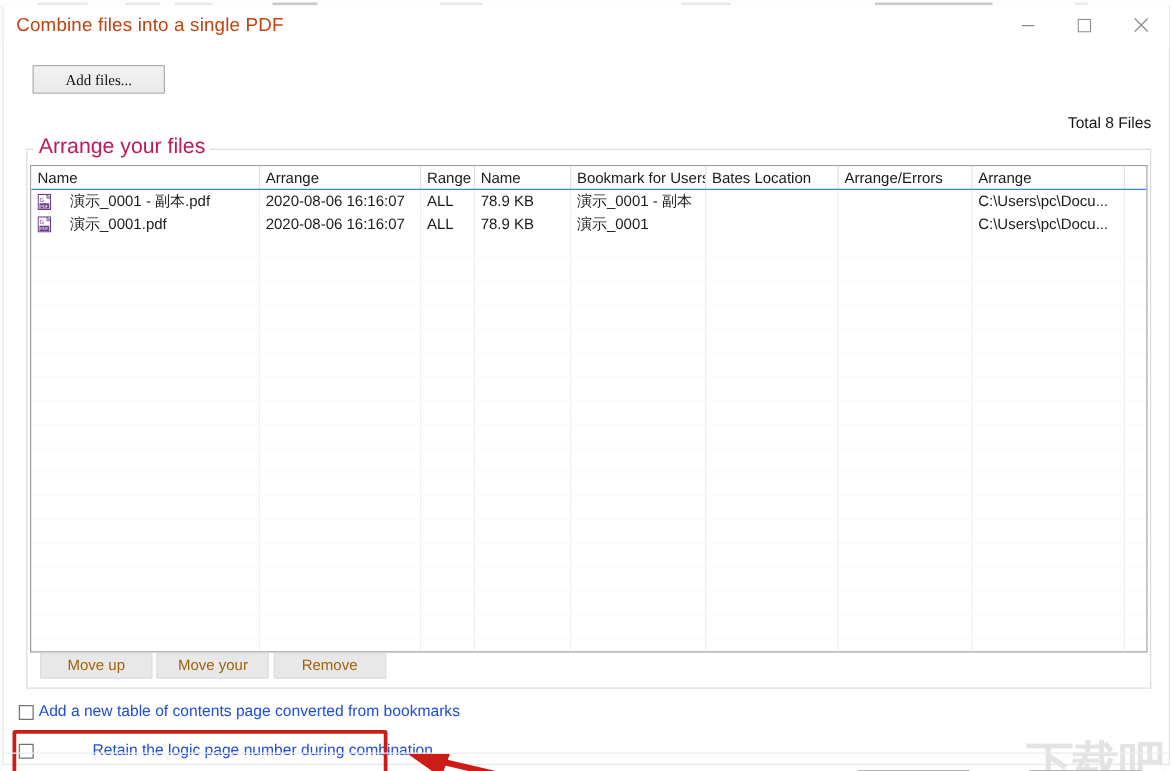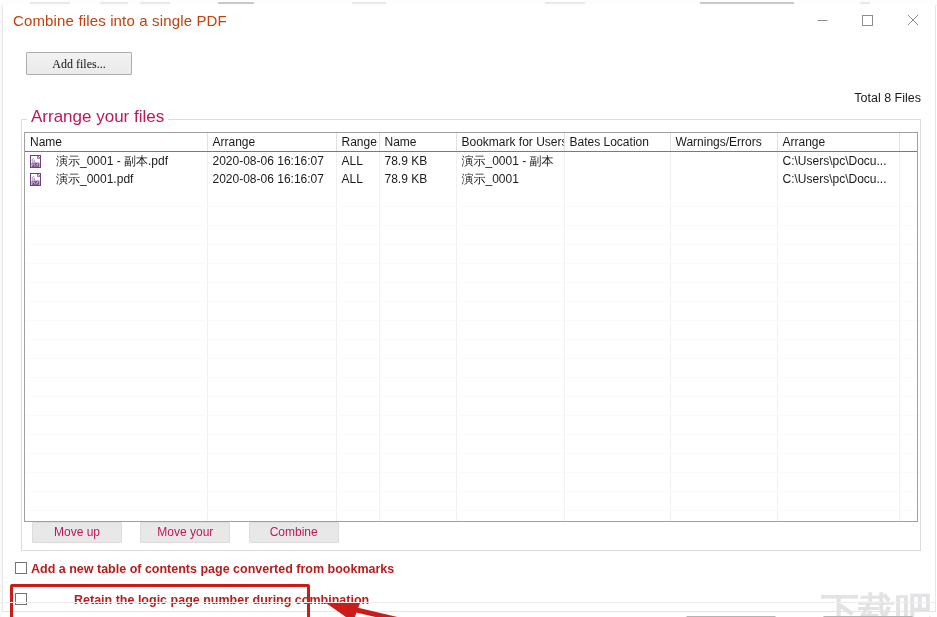--- a/index.html
+++ b/index.html
@@ -188,37 +188,35 @@
     position: absolute;
     left: 29px; top: 487px;
   }
   .listbtn {
     display: inline-block;
     width: 90px; height: 21px;
     line-height: 19px;
     text-align: center;
     background: #e8e8e8;
     border: 1px solid #dcdcdc;
-    color: #be185d;
+    color: #a16207;
     font-size: 12px;
-    margin-right: 15px;
     box-sizing: border-box;
     border-radius: 1px;
   }
 
   
   .cbrow {
     position: absolute;
     display: flex;
-    align-items: flex-start;
+    align-items: flex-end;
     gap: 4px;
     font-size: 12.5px;
-    color: #b91c1c;
+    color: #1d4ed8;
     white-space: nowrap;
-    font-weight: bold;
   }
   #cb-toc { left: 12px; top: 527px; }
   #cb-retain { left: 12px; top: 558px; gap: 47px; }
   .cbox {
     width: 12px; height: 12px;
     border: 1px solid #737373;
     background: #fff;
     display: inline-block;
     flex: 0 0 auto;
     box-sizing: border-box;
@@ -355,21 +353,21 @@
             <col style="width:18px">
         </colgroup>
         <thead>
           <tr>
             <th>Name</th>
             <th>Arrange</th>
             <th>Range</th>
             <th>Name</th>
             <th>Bookmark for Users</th>
             <th>Bates Location</th>
-            <th>Warnings/Errors</th>
+            <th>Arrange/Errors</th>
             <th>Arrange</th>
             <th></th>
           </tr>
         </thead>
         <tbody>
           <tr>
             <td>
               <span class="name-cell">
                 <svg class="pdf-icon" viewBox="0 0 11 13">
                   <rect x="0.5" y="0.5" width="10" height="12" fill="#ffffff" stroke="#6b3f86" stroke-width="1"></rect>
@@ -612,21 +610,21 @@
               <td>&nbsp;</td>
               <td>&nbsp;</td>
             </tr>
           </tbody>
       </table>
     </div>
 
     <div class="listbtn-row">
       <span class="listbtn">Move up</span>
       <span class="listbtn">Move your</span>
-      <span class="listbtn">Combine</span>
+      <span class="listbtn">Remove</span>
     </div>
 
     <div class="cbrow" id="cb-toc">
       <span class="cbox"></span>
       <span>Add a new table of contents page converted from bookmarks</span>
     </div>
 
     <div class="cbrow" id="cb-retain">
       <span class="cbox"></span>
       <span>Retain the logic page number during combination</span>

